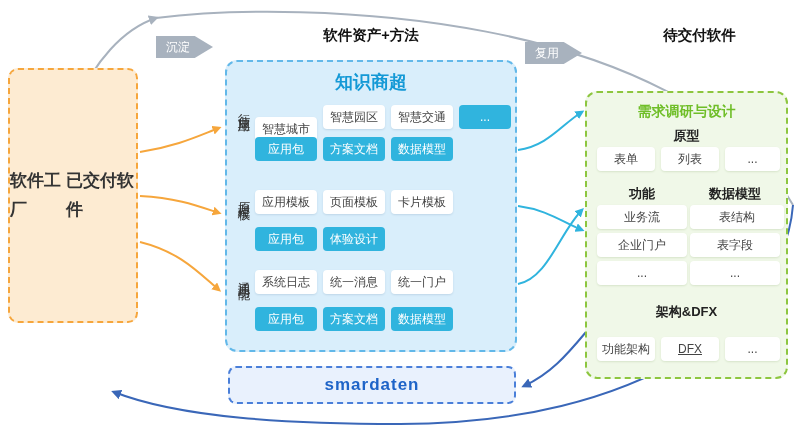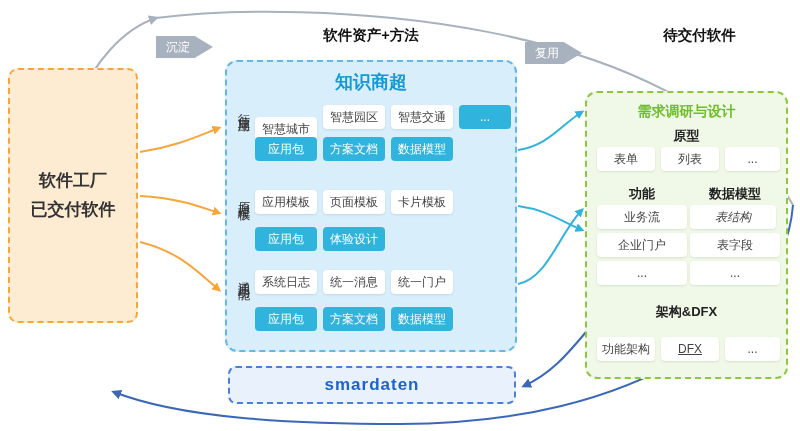--- a/index.html
+++ b/index.html
@@ -9,21 +9,21 @@
   }
   .abs{position:absolute;box-sizing:border-box;}
   svg.arrows{position:absolute;left:0;top:0;z-index:1;}
   .layer{z-index:2;}
   .toplayer{z-index:3;}
 
   
   .left-box{
     left:8px;top:68px;width:130px;height:255px;
     background:#FDEBD2;border:2px dashed #F6A63C;border-radius:10px;
-    display:flex;flex-direction:column;align-items:center;justify-content:center;
+    display:flex;flex-direction:row;align-items:center;justify-content:center;
   }
   .left-box .l{font-size:17px;font-weight:bold;color:#333;line-height:1.7;}
 
   .center-box{
     left:225px;top:60px;width:292px;height:292px;
     background:#D9EEFB;border:2px dashed #62B8E9;border-radius:12px;
   }
   .center-title{left:0;top:8px;width:100%;text-align:center;font-size:18px;font-weight:bold;color:#1499D6;}
 
   .vlabel{
@@ -142,21 +142,21 @@
 
     <div class="g-header" style="left:0;top:34px;width:100%;">原型</div>
     <div class="chip green-area" style="left:10px;top:54px;width:58px;">表单</div>
     <div class="chip green-area" style="left:74px;top:54px;width:58px;">列表</div>
     <div class="chip green-area" style="left:138px;top:54px;width:55px;">...</div>
 
     <div class="g-header" style="left:10px;top:92px;width:90px;">功能</div>
     <div class="g-header" style="left:103px;top:92px;width:90px;">数据模型</div>
 
     <div class="chip green-area" style="left:10px;top:112px;width:90px;">业务流</div>
-    <div class="chip green-area" style="left:103px;top:112px;width:86px;font-style:italic;">表结构</div>
+    <div class="chip green-area" style="left:103px;top:112px;width:94px;">表结构</div>
     <div class="chip green-area" style="left:10px;top:140px;width:90px;">企业门户</div>
     <div class="chip green-area" style="left:103px;top:140px;width:90px;">表字段</div>
     <div class="chip green-area" style="left:10px;top:168px;width:90px;">...</div>
     <div class="chip green-area" style="left:103px;top:168px;width:90px;">...</div>
 
     <div class="g-header" style="left:0;top:210px;width:100%;">架构&amp;DFX</div>
     <div class="chip green-area" style="left:10px;top:244px;width:58px;">功能架构</div>
     <div class="chip green-area" style="left:74px;top:244px;width:58px;text-decoration:underline;">DFX</div>
     <div class="chip green-area" style="left:138px;top:244px;width:55px;">...</div>
   </div>

